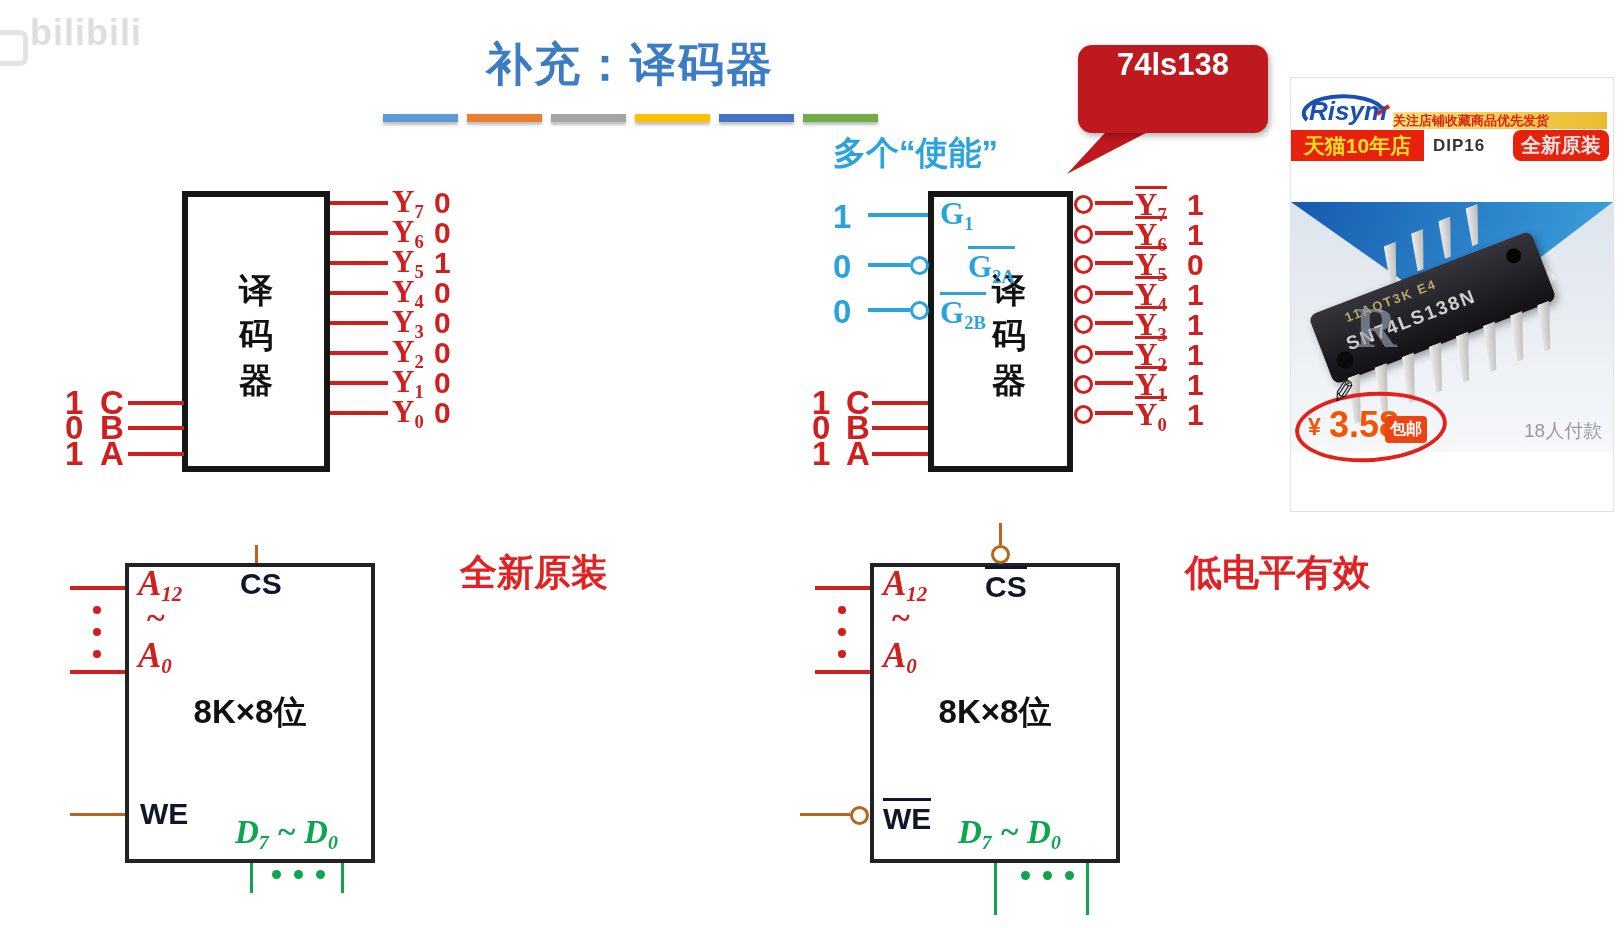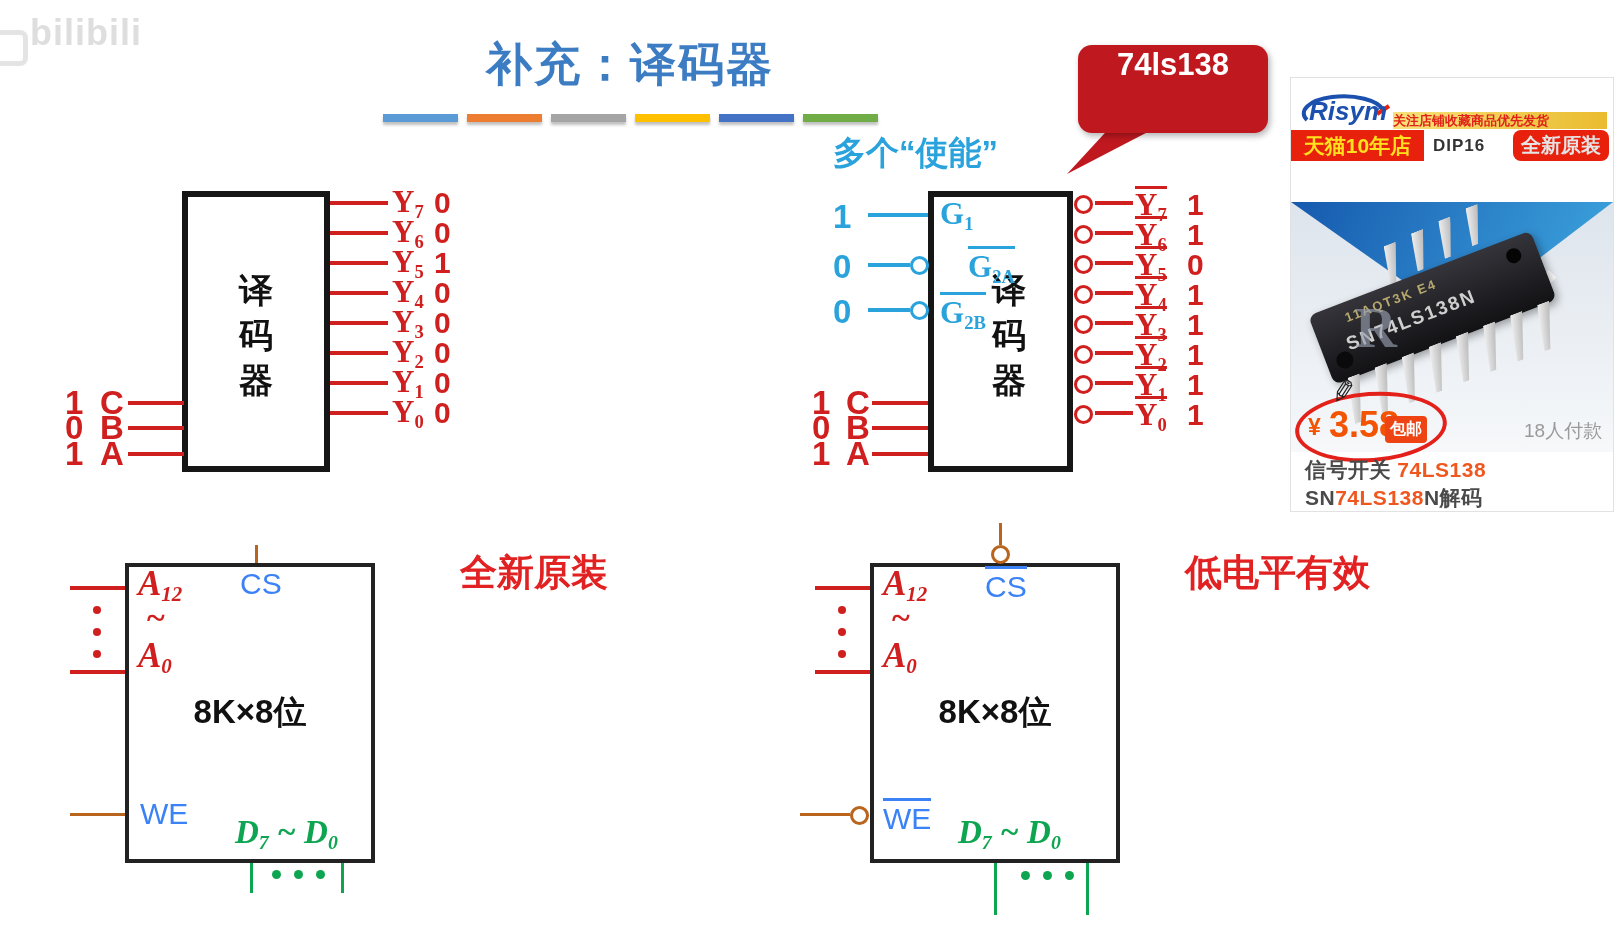--- a/index.html
+++ b/index.html
@@ -24,21 +24,21 @@
   .ylbl{position:absolute;font-family:"Liberation Serif",serif;font-weight:bold;font-size:31px;color:#d01f1f;line-height:1}
   sub{font-size:0.6em;vertical-align:-0.3em;font-weight:bold}
   .oval{position:absolute;font-weight:bold;font-size:30px;color:#d01f1f;line-height:1}
   .ov{border-top:3px solid currentColor;display:inline-block;padding-top:2px;line-height:.9}
   .ival,.ilet{position:absolute;font-weight:bold;font-size:33px;color:#d01f1f;line-height:1}
   .eval{position:absolute;font-weight:bold;font-size:33px;color:#2aa3dc;line-height:1}
   .glbl{position:absolute;font-family:"Liberation Serif",serif;font-weight:bold;font-size:31px;color:#2aa3dc;line-height:1}
   .cap{position:absolute;font-family:"Liberation Serif",serif;font-weight:bold;font-size:37px;color:#e22222;line-height:1}
   .alab{position:absolute;font-family:"Liberation Serif",serif;font-style:italic;font-weight:bold;color:#d01f1f;font-size:35px;line-height:1}
   .atil{position:absolute;font-family:"Liberation Serif",serif;font-weight:bold;color:#d01f1f;font-size:34px;line-height:.6}
-  .cslab{position:absolute;font-weight:normal;font-size:30px;color:#3b82f6;line-height:1.05}
+  .cslab{position:absolute;font-weight:bold;font-size:30px;color:#0f172a;line-height:1.05}
   .dlab{position:absolute;font-family:"Liberation Serif",serif;font-style:italic;font-weight:bold;color:#0ea551;font-size:33px;line-height:1}
   .sizelab{position:absolute;font-weight:bold;font-size:33px;color:#111;text-align:center}
   .dot{position:absolute;border-radius:50%}
   .rdot{width:8px;height:8px;background:#d01f1f}
   .gdot{width:9px;height:9px;background:#0ea551}
   
   .title{position:absolute;left:380px;top:34px;width:500px;text-align:center;
          font-size:46px;font-weight:bold;color:#3c7cc3;letter-spacing:2px}
   .bar{position:absolute;top:114px;height:8px;box-shadow:0 3px 3px rgba(0,0,0,.25)}
   .anno{position:absolute;font-weight:bold;font-size:33px;color:#2aa3dc;line-height:1}
@@ -309,23 +309,20 @@
     </div>
     <span class="rwm">R</span>
   </div>
 
   <div class="pricering"></div>
   <span class="pencil">✎</span>
   <span class="pcur">¥</span>
   <span class="pval">3.58</span>
   <span class="pship">包邮</span>
   <span class="buyers">18人付款</span>
-  <div class="desc" style="top:378px">
-    <span>信号开关 </span><span class="hot">74LS138</span><span> SN</span><span class="hot">74LS138</span><span>N解码</span>
-  </div>
 </div>
 
 <div class="mbox" style="left:125px;top:563px;width:250px;height:300px"></div>
 <div class="vwire br" style="left:255px;top:545px;height:18px"></div>
 <span class="cslab" style="left:240px;top:568px">CS</span>
 <span class="alab" style="left:138px;top:566px"><span>A</span><sub>12</sub></span>
 <span class="atil" style="left:147px;top:608px">~</span>
 <span class="alab" style="left:138px;top:638px"><span>A</span><sub>0</sub></span>
 <div class="wire" style="left:70px;top:586px;width:55px"></div>
 <div class="wire" style="left:70px;top:670px;width:55px"></div>

